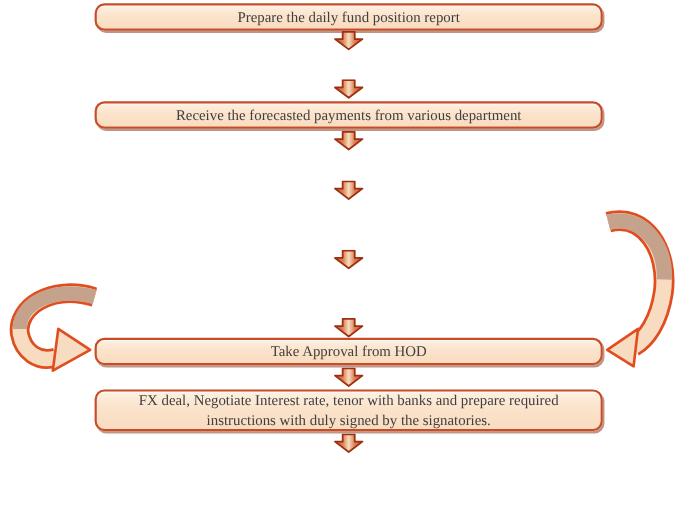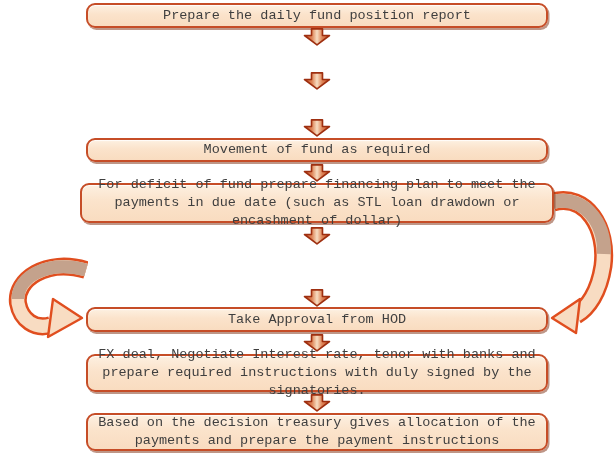--- a/index.html
+++ b/index.html
@@ -1,18 +1,18 @@
 <!DOCTYPE html>
 <html><head>
 <meta charset="utf-8">
 <style>
   html,body{margin:0;padding:0;background:#ffffff;}
   .stage{
     position:relative;width:614px;height:459px;background:#ffffff;
-    font-family:Liberation Mono, monospace;overflow:hidden;
+    font-family:Liberation Serif, serif;overflow:hidden;
   }
   .box{
     position:absolute;left:86px;width:462px;box-sizing:border-box;
     display:flex;align-items:center;justify-content:center;text-align:center;
     background:linear-gradient(180deg,#FDF0E1 0%,#FBE3CB 45%,#F9DCC0 100%);
     border:2px solid #C64D27;border-radius:9px;
     box-shadow:1.5px 2px 0 rgba(125,45,15,.5), inset 0 1px 1px rgba(255,255,255,.85);
     color:#3F3F3F;font-size:13.5px;line-height:1.32;padding:1px 10px;
   }
   .b1{top:3px;height:25px}
@@ -44,25 +44,23 @@
   </svg>
 
   <svg class="curved curved-right" viewBox="0 0 64 150">
     <path d="M3 16 C 36 7, 58 42, 53 80 C 49 106, 38 122, 26 129" fill="none" stroke="#E04E1F" stroke-width="19"></path>
     <path d="M3 16 C 36 7, 58 42, 53 80 C 49 106, 38 122, 26 129" fill="none" stroke="#F8DCC2" stroke-width="14"></path>
     <path d="M3 16 C 34 9, 55 36, 54 68" fill="none" stroke="#C4A28C" stroke-width="14"></path>
     <polygon points="30,113 26,147 2,132" fill="#F8DCC2" stroke="#E04E1F" stroke-width="2.4" stroke-linejoin="round"></polygon>
   </svg>
 
   <div class="box b1">Prepare the daily fund position report</div>
-  <div class="box b4">Movement of fund as required</div>
-  <div class="box b5">For deficit of fund prepare financing plan to meet the payments in due date (such as STL loan drawdown or encashment of dollar)</div>
+  <div class="box b3">Receive the forecasted payments from various department</div>
   <div class="box b8">FX deal, Negotiate Interest rate, tenor with banks and prepare required instructions with duly signed by the signatories.</div>
   <div class="box b7">Take Approval from HOD</div>
-  <div class="box b9">Based on the decision treasury gives allocation of the payments and prepare the payment instructions</div>
 
   <svg class="darr a1" viewBox="0 0 30 18">
     <defs>
       <linearGradient id="agrad" x1="0" y1="0" x2="1" y2="0">
         <stop offset="0" stop-color="#C44E24"></stop>
         <stop offset="0.3" stop-color="#DE8558"></stop>
         <stop offset="0.5" stop-color="#F7DDC2"></stop>
         <stop offset="0.7" stop-color="#DE8558"></stop>
         <stop offset="1" stop-color="#C44E24"></stop>
       </linearGradient>

